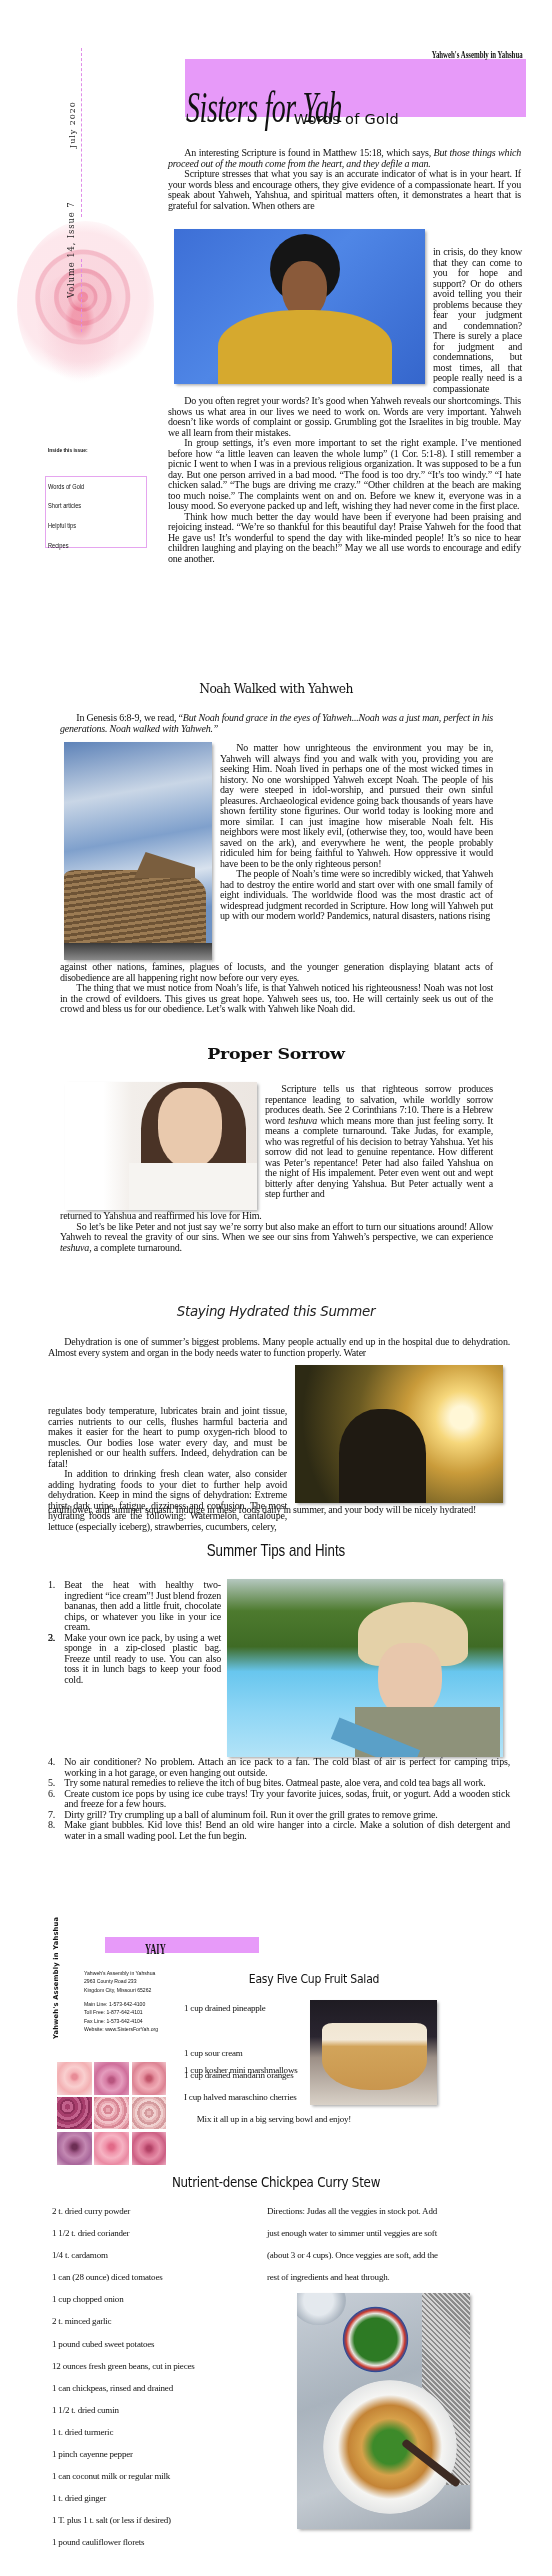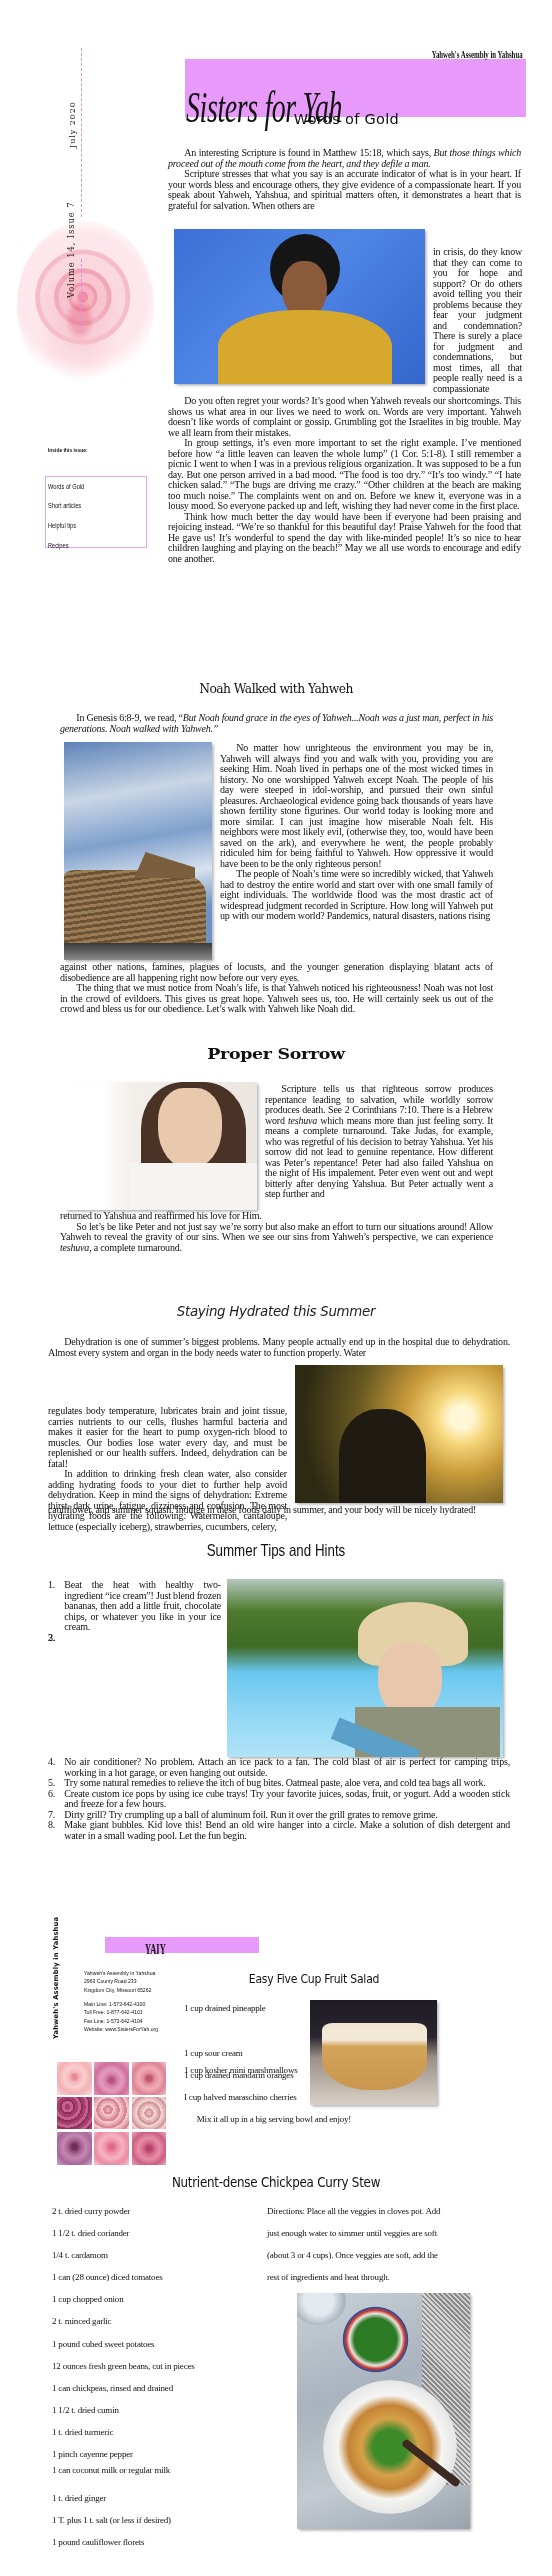--- a/index.html
+++ b/index.html
@@ -169,21 +169,21 @@
   <div class="abs" style="left:131px; top:23px; width:110px; height:64px; border-radius:50% 50% 20% 20%; background:#e4d1a8;"></div>
   <div class="abs" style="left:151px; top:64px; width:64px; height:76px; border-radius:40% 40% 50% 50%; background:#e8c7ac;"></div>
   <div class="abs" style="left:128px; top:128px; width:145px; height:52px; background:#8e927a;"></div>
   <div class="abs" style="left:105px; top:154px; width:87px; height:23px; background:#5aa0c8; transform:rotate(22deg);"></div>
 </div>
 
 <div class="abs body-text" style="left:48px; top:1580px; width:173px;">
   <ul class="tips-list">
     <li><span class="num">1.</span><span>Beat the heat with healthy two-ingredient “ice cream”!  Just blend frozen bananas, then add a little fruit, chocolate chips, or whatever you like in your ice cream.</span></li>
     <li><span class="num">2.</span></li>
-    <li><span class="num">3.</span></li>
+    <li><span class="num">3.</span><span>Make your own ice pack, by using a wet sponge in a zip-closed plastic bag.  Freeze until ready to use.  You can also toss it in lunch bags to keep your food cold.</span></li>
   </ul>
 </div>
 
 <div class="abs body-text" style="left:48px; top:1757px; width:462px;">
   <ul class="tips-list">
     <li><span class="num">4.</span><span>No air conditioner?  No problem. Attach an ice pack to a fan.  The cold blast of air is perfect for camping trips, working in a hot garage, or even hanging out outside.</span></li>
     <li><span class="num">5.</span><span>Try some natural remedies to relieve the itch of bug bites.  Oatmeal paste, aloe vera, and cold tea bags all work.</span></li>
     <li><span class="num">6.</span><span>Create custom ice pops by using ice cube trays!  Try your favorite juices, sodas, fruit, or yogurt.  Add a wooden stick and freeze for a few hours.</span></li>
     <li><span class="num">7.</span><span>Dirty grill?  Try crumpling up a ball of aluminum foil.  Run it over the grill grates to remove grime.</span></li>
     <li><span class="num">8.</span><span>Make giant bubbles.  Kid love this!  Bend an old wire hanger into a circle.  Make a solution of dish detergent and water in a small wading pool.  Let the fun begin.</span></li>
@@ -242,28 +242,28 @@
   <div class="abs ingredient" style="left:0; top:44px;">1/4 t. cardamom</div>
   <div class="abs ingredient" style="left:0; top:66px;">1 can (28 ounce) diced tomatoes</div>
   <div class="abs ingredient" style="left:0; top:88px;">1 cup chopped onion</div>
   <div class="abs ingredient" style="left:0; top:110px;">2 t. minced garlic</div>
   <div class="abs ingredient" style="left:0; top:133px;">1 pound cubed sweet potatoes</div>
   <div class="abs ingredient" style="left:0; top:155px;">12 ounces fresh green beans, cut in pieces</div>
   <div class="abs ingredient" style="left:0; top:177px;">1 can chickpeas, rinsed and drained</div>
   <div class="abs ingredient" style="left:0; top:199px;">1 1/2 t. dried cumin</div>
   <div class="abs ingredient" style="left:0; top:221px;">1 t. dried turmeric</div>
   <div class="abs ingredient" style="left:0; top:243px;">1 pinch cayenne pepper</div>
-  <div class="abs ingredient" style="left:0; top:259px;text-align:right;">1 can coconut milk or regular milk</div>
+  <div class="abs ingredient" style="left:0; top:265px;text-align:right;">1 can coconut milk or regular milk</div>
   <div class="abs ingredient" style="left:0; top:287px;">1 t. dried ginger</div>
   <div class="abs ingredient" style="left:0; top:309px;">1 T. plus 1 t. salt (or less if desired)</div>
   <div class="abs ingredient" style="left:0; top:331px;">1 pound cauliflower florets</div>
 </div>
 
 <div class="abs" style="left:267px; top:2206px;">
-  <div class="abs ingredient" style="left:0; top:0;">Directions:  Place all the veggies in cloves pot.  Add</div>
+  <div class="abs ingredient" style="left:0; top:0;">Directions:  Judas all the veggies in stock pot.  Add</div>
   <div class="abs ingredient" style="left:0; top:22px;"> just enough water to simmer until veggies are soft</div>
   <div class="abs ingredient" style="left:0; top:44px;">(about 3 or 4 cups).  Once veggies are soft, add the</div>
   <div class="abs ingredient" style="left:0; top:66px;">rest of ingredients and heat through.</div>
 </div>
 
 <div class="abs photo" style="left:297px; top:2293px; width:173px; height:236px; background: linear-gradient(160deg, #c9d0d8 0%, #a9b3bd 40%, #c3cad1 70%, #9aa3ad 100%);">
   <div class="abs" style="left:-5.8px; top:-17.4px; width:55px; height:49px; border-radius:50%; background: radial-gradient(circle, #e4e9ee 0 40%, #aab4bf 70%);"></div>
   <div class="abs" style="left:45px; top:12.8px; width:67px; height:67px; border-radius:50%; background: radial-gradient(circle, #2d7a24 0 45%, #e7e3de 55%, #c93a2e 62%, #2a4c9a 68%, rgba(0,0,0,0) 70%);"></div>
   <div class="abs" style="left:125px; top:0; width:48px; height:192px; background: repeating-linear-gradient(45deg, #8c8c8c 0 1.7px, #d4d4d4 1.7px 3.5px);"></div>
   <div class="abs" style="left:26px; top:87px; width:134px; height:134px; border-radius:50%; background: radial-gradient(circle, #3d8a2a 0 18%, #d7a14a 30%, #c48436 44%, #f5f5f3 55%, #e5e6e6 70%, rgba(0,0,0,0) 71%);"></div>

